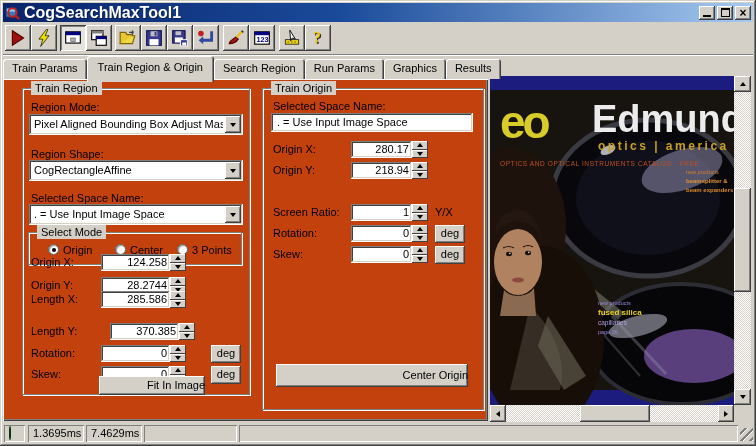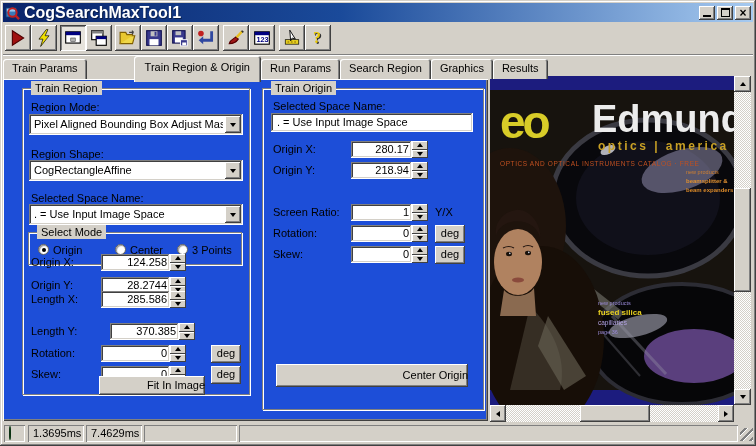--- a/index.html
+++ b/index.html
@@ -31,22 +31,22 @@
   .toolbar{position:absolute;left:3px;top:24px;right:3px;height:30px;}
   .tool{position:absolute;top:1px;width:26px;height:26px;display:flex;align-items:center;justify-content:center;}
   .tool svg{width:18px;height:18px;}
   .tb-sep{position:absolute;left:3px;top:54px;right:3px;height:2px;border-top:1px solid #808080;border-bottom:1px solid #ffffff;}
   
   .tabstrip{position:absolute;left:3px;top:56px;height:23px;display:flex;align-items:flex-end;z-index:2;}
   .tab{height:20px;line-height:19px;padding:0 9px;background:#d4d0c8;position:relative;
     box-shadow: inset 1px 1px 0 #ffffff, inset -1px 0 0 #404040, inset -2px 0 0 #808080;
     border-top-left-radius:3px;border-top-right-radius:3px;white-space:nowrap;}
   .tab.selected{height:26px;line-height:22px;padding:0 11px;margin-bottom:-3px;z-index:3;
-    box-shadow: inset 1px 1px 0 #ffffff, inset -1px 0 0 #404040, inset -2px 0 0 #808080; margin-left: 47px;}
-  .tabpage{position:absolute;left:3px;top:79px;width:485px;height:342px;background:#1d4ed8;
+    box-shadow: inset 1px 1px 0 #ffffff, inset -1px 0 0 #404040, inset -2px 0 0 #808080;}
+  .tabpage{position:absolute;left:3px;top:79px;width:485px;height:342px;background:#c2410c;
     box-shadow: inset 1px 1px 0 #ffffff, inset -1px -1px 0 #404040, inset -2px -2px 0 #808080;}
   
   .flabel{position:absolute;left:8px;line-height:17px;}
   .row{position:absolute;height:17px;}
   .spinbox{position:absolute;display:flex;height:17px;}
   .spintext{width:69px;height:17px;background:#fff;text-align:right;padding:2px 3px 0 0;
     box-shadow: inset -1px -1px 0 #ffffff, inset 1px 1px 0 #808080, inset -2px -2px 0 #d4d0c8, inset 2px 2px 0 #404040;}
   .spinner{width:16px;height:17px;display:flex;flex-direction:column;}
   .spinbtn{flex:1;display:flex;align-items:center;justify-content:center;background:#d4d0c8;
     box-shadow: inset -1px -1px 0 #404040, inset 1px 1px 0 #ffffff;}
@@ -187,22 +187,22 @@
           <text x="4.6" y="13" font-size="14" font-weight="bold" fill="#303030" font-family="Liberation Serif, serif">?</text>
           <text x="3.6" y="12" font-size="14" font-weight="bold" fill="#e8c800" font-family="Liberation Serif, serif">?</text>
         </svg>
     </span>
   </div>
   <div class="tb-sep"></div>
 
   <div class="tabstrip">
     <span class="tab">Train Params</span>
     <span class="tab selected">Train Region &amp; Origin</span>
+    <span class="tab">Search Region</span>
     <span class="tab">Run Params</span>
-    <span class="tab">Search Region</span>
     <span class="tab">Graphics</span>
     <span class="tab">Results</span>
   </div>
 
   <div class="tabpage">
 
     <div class="groupbox" style="left:19px;top:9px;width:228px;height:307px;">
       <span class="legend">Train Region</span>
 
       <div class="flabel" style="top:10px">Region Mode:</div>
@@ -224,21 +224,21 @@
       <div class="flabel" style="top:101px">Selected Space Name:</div>
       <div class="combo" style="left:6px;top:115px;width:214px">
         <span class="combo-text">. = Use Input Image Space</span>
         <span class="combo-arrow btn">
             <i class="tri-dn"></i>
           </span>
       </div>
 
       <div class="groupbox" style="left:5px;top:143px;width:214px;height:33px;">
         <span class="legend">Select Mode</span>
-        <span class="radio-item" style="left:9px;top:10px">
+        <span class="radio-item" style="left:19px;top:10px">
           <span class="radio checked"></span>
           <span>Origin</span>
         </span>
         <span class="radio-item" style="left:86px;top:10px">
           <span class="radio"></span>
           <span>Center</span>
         </span>
         <span class="radio-item" style="left:148px;top:10px">
           <span class="radio"></span>
           <span>3 Points</span>

